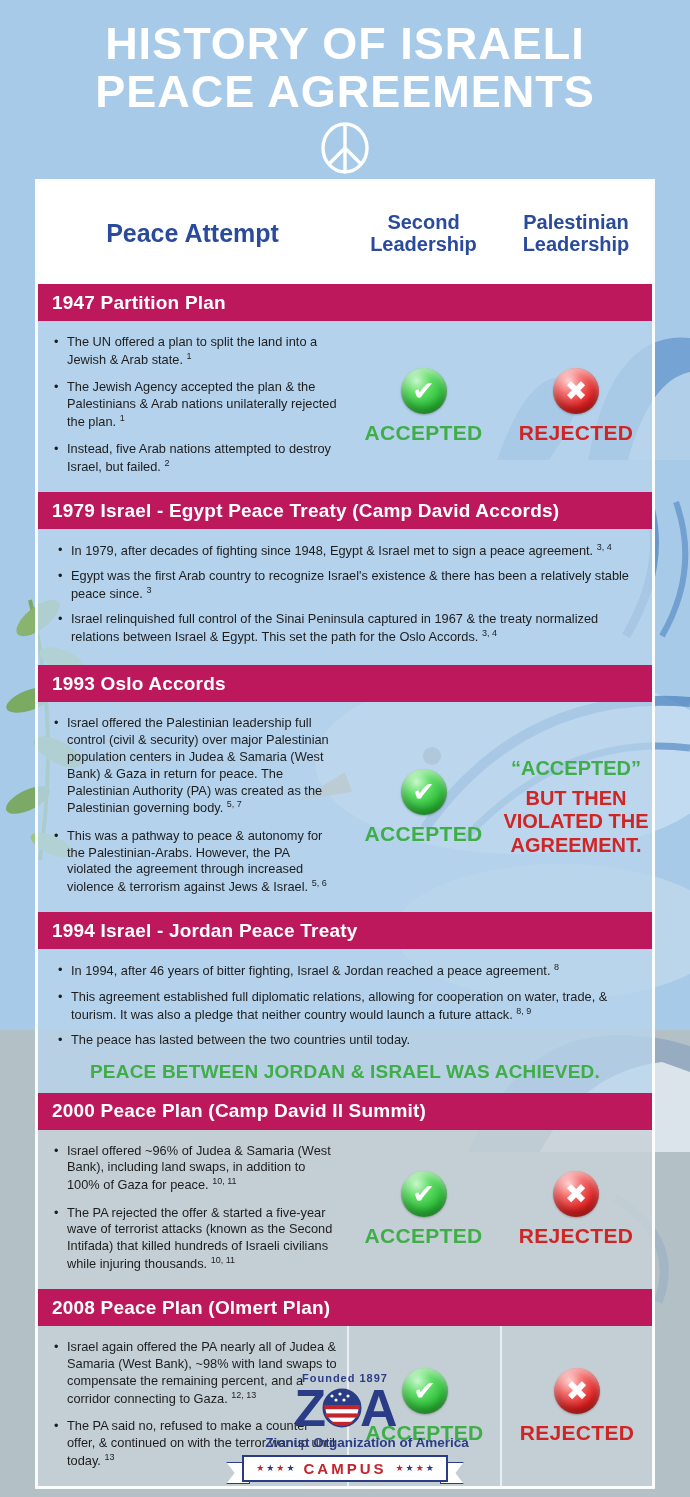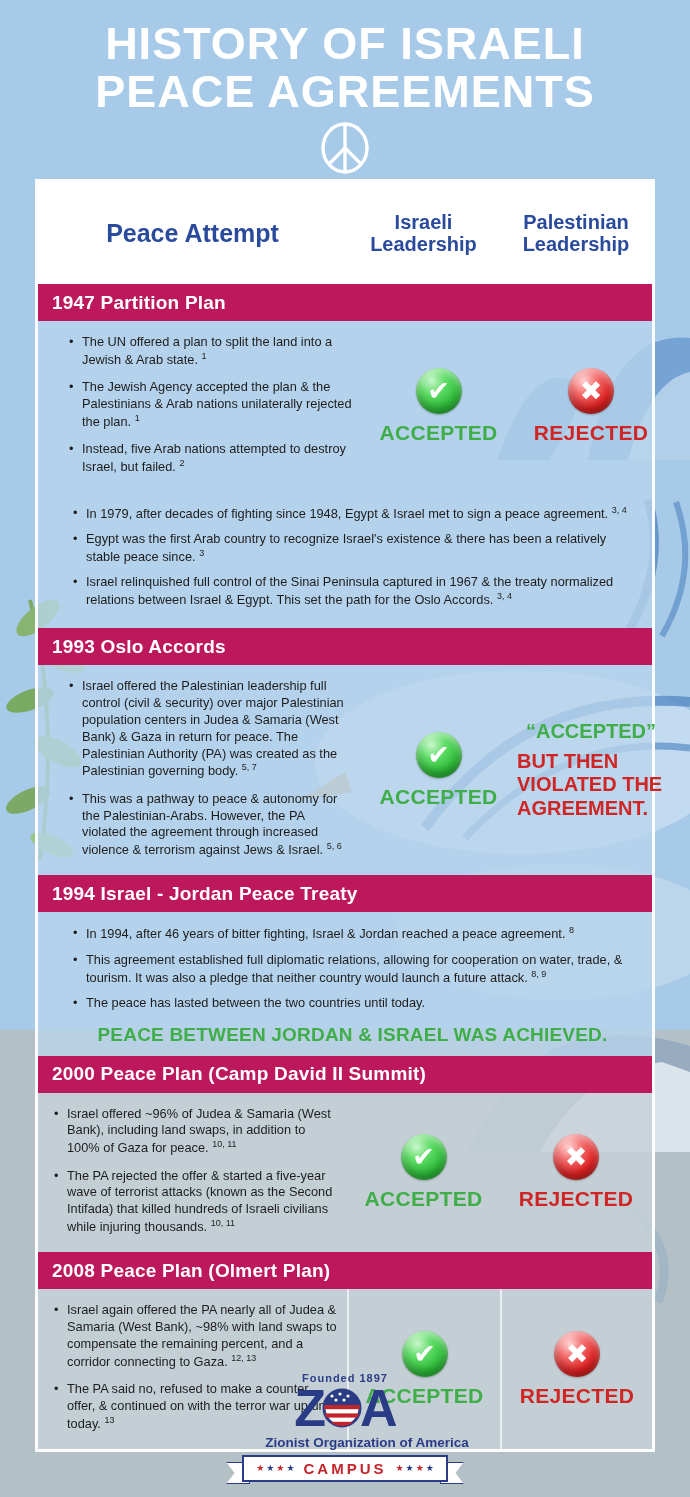--- a/index.html
+++ b/index.html
@@ -17,21 +17,21 @@
   .card { position:absolute; left:38px; top:182px; width:614px; z-index:2;
           box-shadow:0 0 0 3px #fafcfe; }
   .card-header { height:102px; background:#ffffff; display:grid; grid-template-columns:309px 153px 152px; align-items:center; }
   .col-head { color:#2a4a9c; font-weight:bold; text-align:center; }
   .col-head.main { font-size:25px; }
   .col-head.sub { font-size:20px; line-height:1.12; }
 
   .section-bar { height:37px; background:#be185d; color:#ffffff; font-weight:bold; font-size:19px;
                  display:flex; align-items:center; padding-left:14px; letter-spacing:.2px; }
   .section-body { position:relative; }
-  .section-body.blue { background:rgba(184,213,236,.78);padding-left:15px; }
+  .section-body.blue { background:rgba(184,213,236,.78); }
   .section-body.gray { background:rgba(199,209,215,.85); }
   .section-body.icons { display:grid; grid-template-columns:309px 153px 152px; align-items:center; }
   .section-body.icons > ul { align-self:start; }
   .section-body.full { display:block; }
 
   ul.bullets { margin:0; padding:13px 10px 6px 16px; list-style:none; }
   .full ul.bullets { padding:13px 20px 4px 20px; }
   ul.bullets li { position:relative; padding-left:13px; margin-bottom:10px; font-size:12.8px; line-height:1.32; color:#1d1d1d; }
   .full ul.bullets li { margin-bottom:8px; }
   ul.bullets li::before { content:"\2022"; position:absolute; left:0; top:0; color:#1d1d1d; }
@@ -41,21 +41,21 @@
   .dividers .status-cell { align-self:stretch; border-left:2px solid #e8eef1; }
   .orb { width:46px; height:46px; border-radius:50%; display:flex; align-items:center; justify-content:center;
          color:#ffffff; font-size:27px; font-weight:bold;
          box-shadow: inset 0 -6px 9px rgba(0,0,0,.28), inset 0 4px 7px rgba(255,255,255,.55), 0 1px 2px rgba(0,0,0,.25); }
   .orb.check { background:radial-gradient(circle at 34% 28%, #c9f7cd 0%, #5fdd66 30%, #2fbe3a 62%, #129021 100%); }
   .orb.cross { background:radial-gradient(circle at 34% 28%, #ffd2d2 0%, #f36b6b 30%, #e02222 62%, #9e0b0b 100%); }
   .status-label { font-weight:bold; font-size:21px; letter-spacing:.3px; }
   .status-label.green, .quote-label { color:#3fae49; }
   .status-label.red, .violation-label { color:#d02525; }
   .quote-label { font-weight:bold; font-size:20px; text-align:center; }
-  .violation-label { font-weight:bold; font-size:20px; line-height:1.18; text-align:left; max-width:148px; }
+  .violation-label { font-weight:bold; font-size:20px; line-height:1.18; text-align:center; max-width:148px; }
   .achieved-line { text-align:center; color:#3fae49; font-weight:bold; font-size:19px; padding:0 8px 10px 8px; letter-spacing:.2px; }
 
   
   .footer { position:absolute; top:1372px; left:0; width:690px; display:flex; flex-direction:column; align-items:center; z-index:2; }
   .founded { color:#2b3c87; font-weight:bold; font-size:11px; letter-spacing:1px; }
   .zoa-row { display:flex; align-items:center; margin-top:-2px; }
   .zoa-letter { color:#2b3c87; font-weight:bold; font-size:52px; line-height:1; letter-spacing:-2px; }
   .zoa-globe { margin:0 -2px; position:relative; top:2px; }
   .org-name { color:#2b3c87; font-weight:bold; font-size:13.5px; margin-top:1px;margin-left:44px; }
   .ribbon { position:relative; margin-top:5px; }
@@ -117,40 +117,41 @@
         <line x1="26" y1="3" x2="26" y2="51" stroke="#ffffff" stroke-width="3.4"></line>
         <line x1="26" y1="27" x2="9" y2="44" stroke="#ffffff" stroke-width="3.4"></line>
         <line x1="26" y1="27" x2="43" y2="44" stroke="#ffffff" stroke-width="3.4"></line>
       </svg>
     </div>
   </div>
 
   <div class="card">
     <div class="card-header">
       <div class="col-head main">Peace Attempt</div>
-      <div class="col-head sub">Israeli Leadership</div>
+      <div class="col-head sub">Second Leadership</div>
       <div class="col-head sub">Palestinian Leadership</div>
     </div>
     <div id="sections">
         <div class="section-bar">1947 Partition Plan</div>
         <div class="section-body blue icons" style="min-height: 134px;">
           <ul class="bullets">
             <li><span>The UN offered a plan to split the land into a Jewish &amp; Arab state.</span> <sup>1</sup></li>
             <li><span>The Jewish Agency accepted the plan &amp; the Palestinians &amp; Arab nations unilaterally rejected the plan.</span> <sup>1</sup></li>
             <li><span>Instead, five Arab nations attempted to destroy Israel, but failed.</span> <sup>2</sup></li>
           </ul>
           <div class="status-cell">
             <div class="orb check">✔</div>
             <div class="status-label green">ACCEPTED</div>
           </div>
           <div class="status-cell">
             <div class="orb cross">✖</div>
             <div class="status-label red">REJECTED</div>
           </div>
         </div>
+        <div class="section-bar">1979 Israel - Egypt Peace Treaty (Camp David Accords)</div>
         <div class="section-body blue full" style="min-height: 136px;">
           <ul class="bullets">
             <li><span>In 1979, after decades of fighting since 1948, Egypt &amp; Israel met to sign a peace agreement.</span> <sup>3, 4</sup></li>
             <li><span>Egypt was the first Arab country to recognize Israel's existence &amp; there has been a relatively stable peace since.</span> <sup>3</sup></li>
             <li><span>Israel relinquished full control of the Sinai Peninsula captured in 1967 &amp; the treaty normalized relations between Israel &amp; Egypt. This set the path for the Oslo Accords.</span> <sup>3, 4</sup></li>
           </ul>
         </div>
         <div class="section-bar">1993 Oslo Accords</div>
         <div class="section-body blue icons" style="min-height: 167px;">
           <ul class="bullets">

